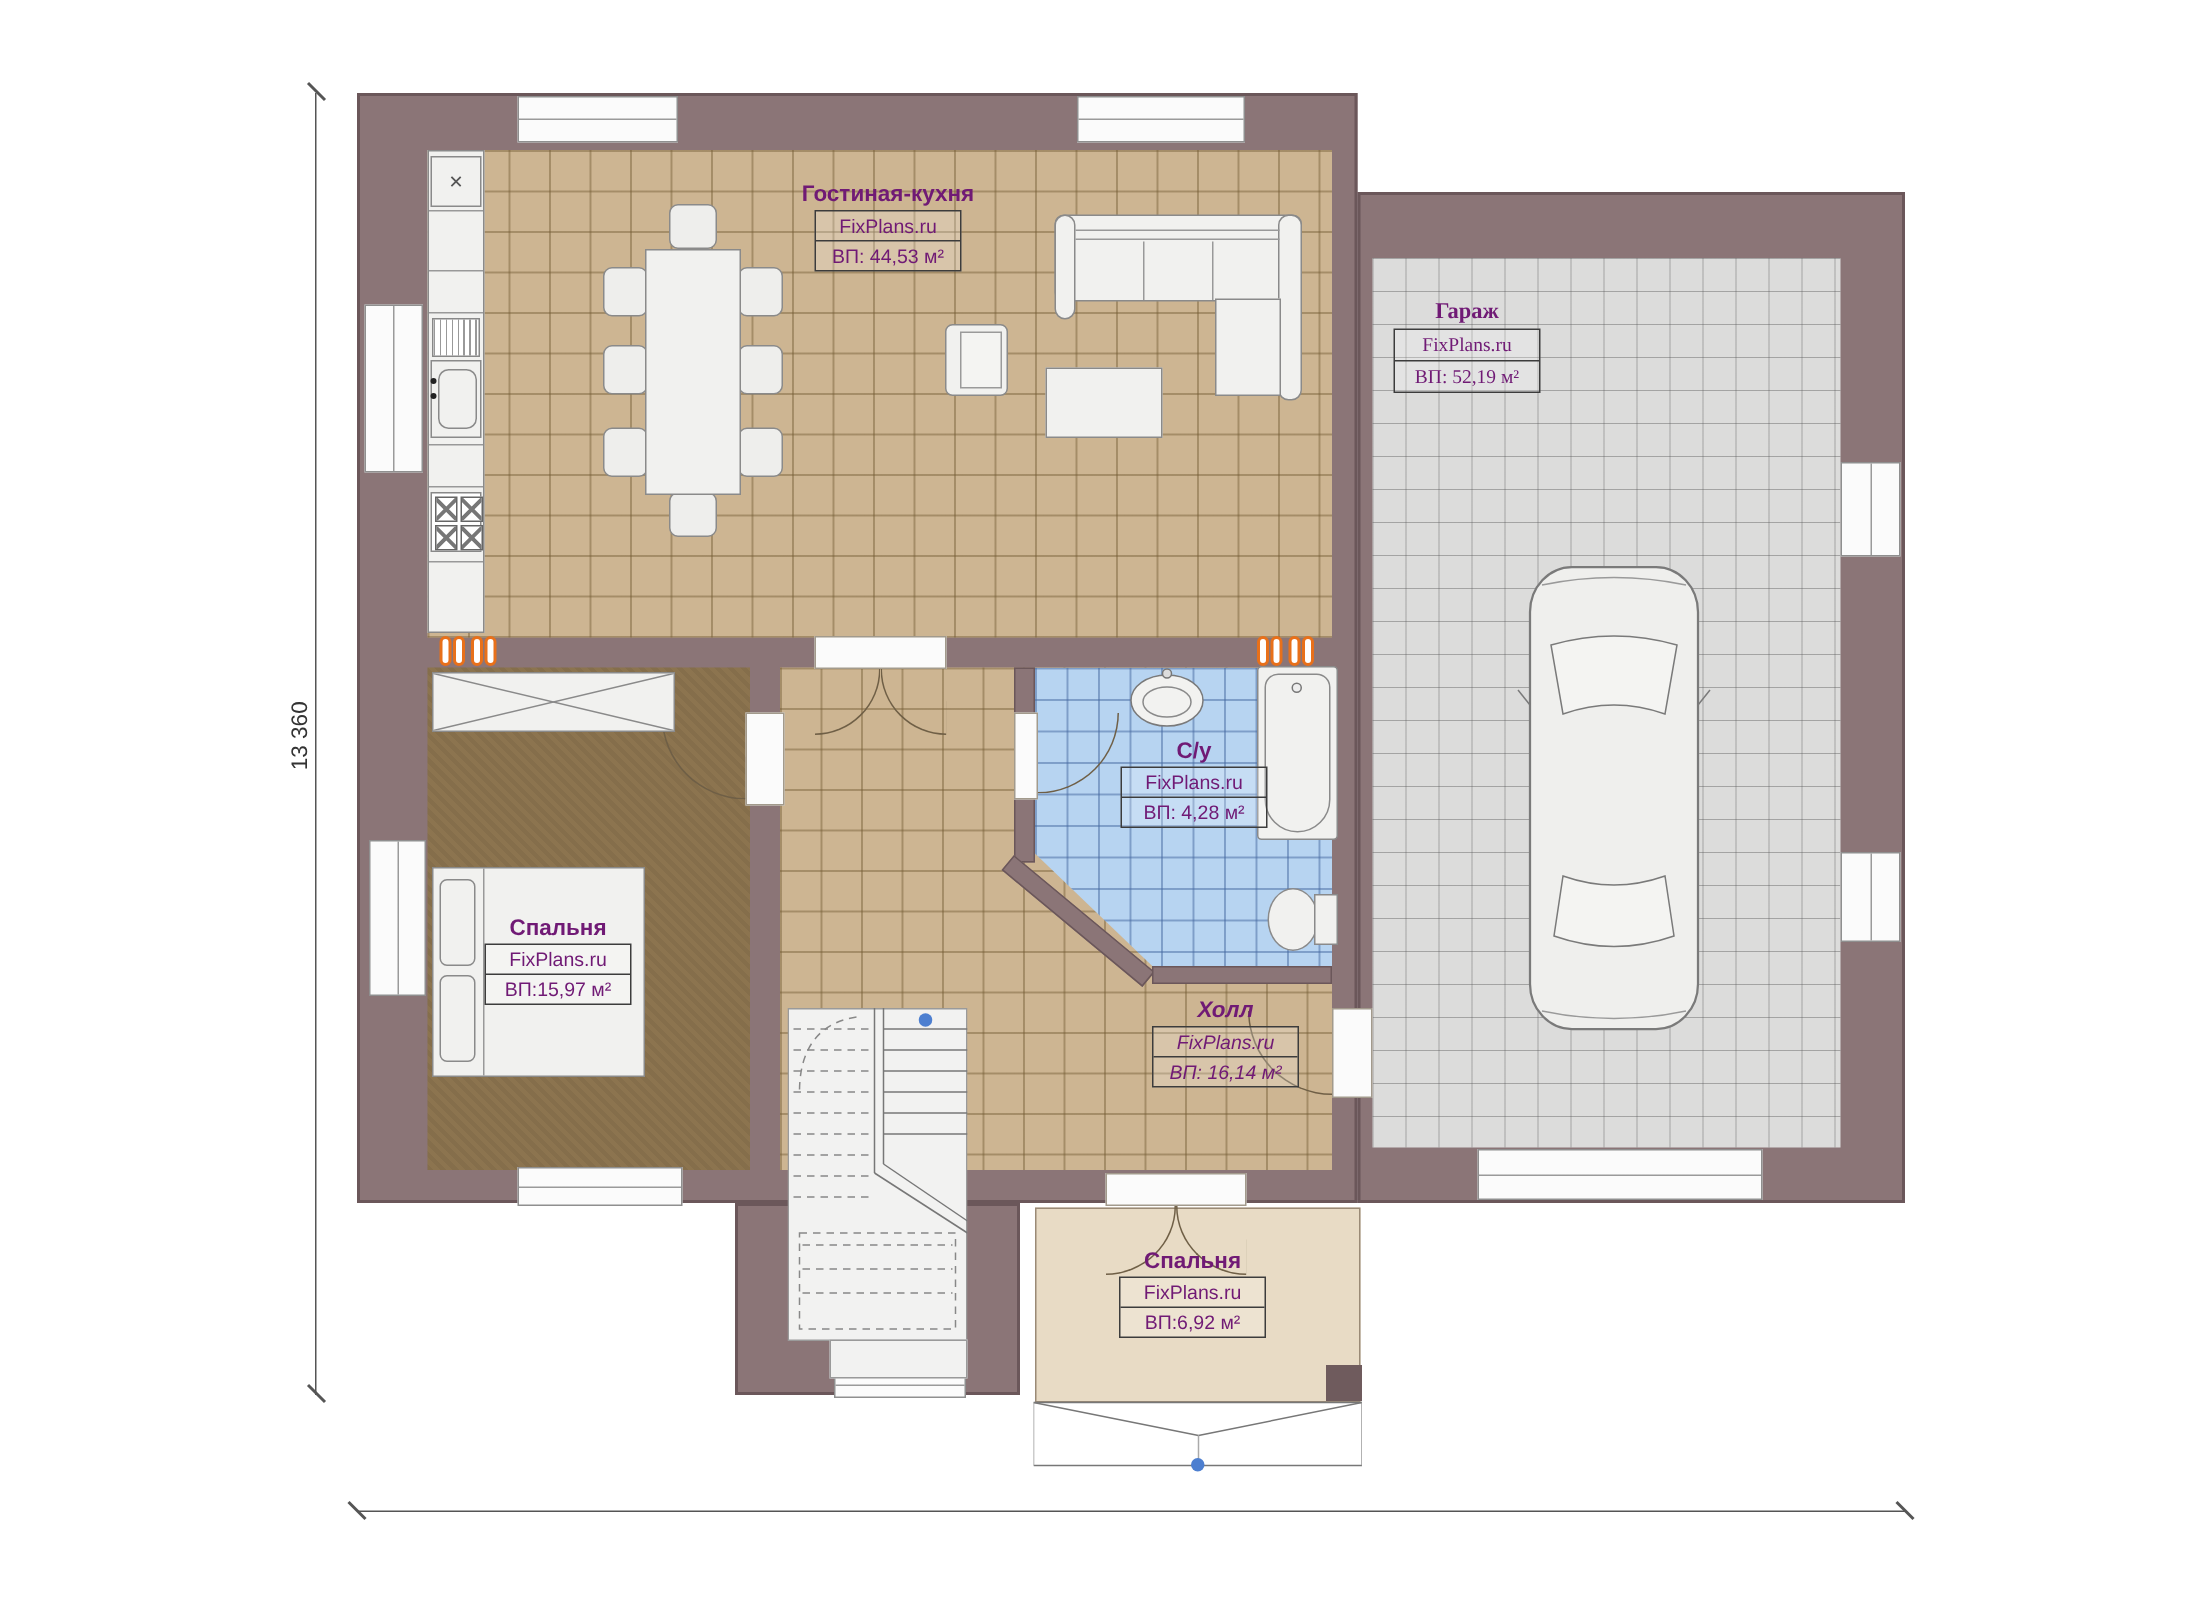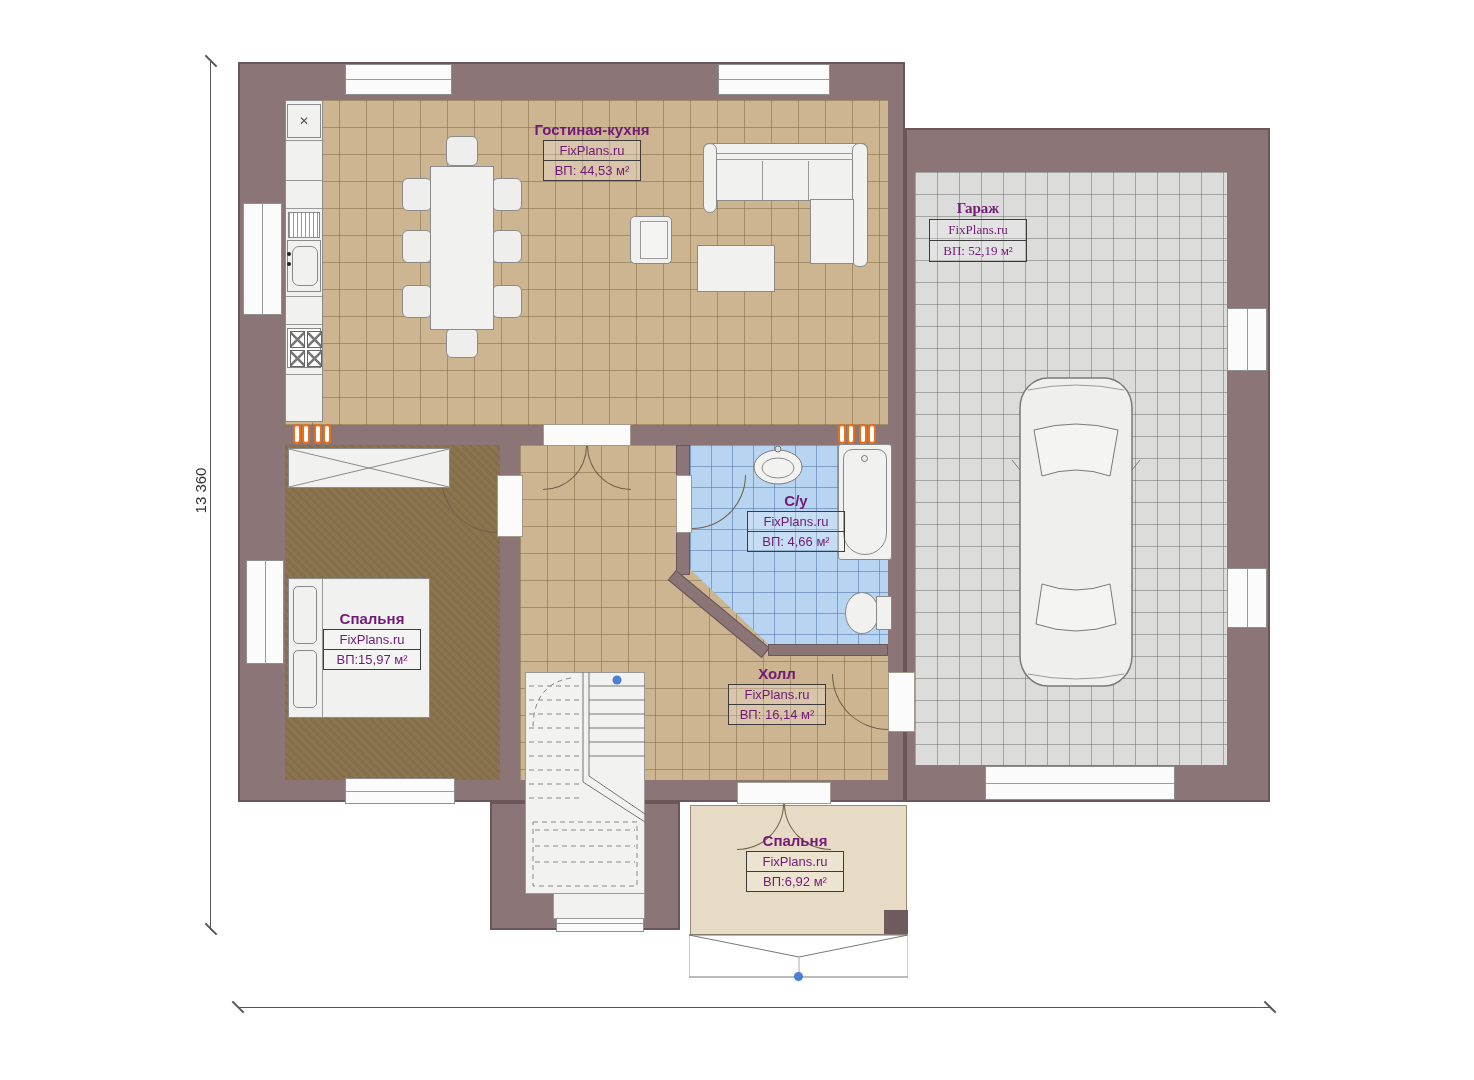--- a/index.html
+++ b/index.html
@@ -251,31 +251,31 @@
     <div class="room-name">Гараж</div>
     <div class="room-box">
       <div class="room-brand">FixPlans.ru</div>
       <div class="room-area">ВП: 52,19 м²</div>
     </div>
   </div>
   <div class="a room-label" style="left:711px;top:492px;">
     <div class="room-name">С/у</div>
     <div class="room-box">
       <div class="room-brand">FixPlans.ru</div>
-      <div class="room-area">ВП: 4,66 м²</div>
+      <div class="room-area">ВП: 4,28 м²</div>
     </div>
   </div>
   <div class="a room-label" style="left:287px;top:610px;">
     <div class="room-name">Спальня</div>
     <div class="room-box">
       <div class="room-brand">FixPlans.ru</div>
       <div class="room-area">ВП:15,97 м²</div>
     </div>
   </div>
-  <div class="a room-label" style="left:692px;top:665px;">
+  <div class="a room-label" style="left:732px;top:665px;font-style:italic;">
     <div class="room-name">Холл</div>
     <div class="room-box">
       <div class="room-brand">FixPlans.ru</div>
       <div class="room-area">ВП: 16,14 м²</div>
     </div>
   </div>
   <div class="a room-label" style="left:710px;top:832px;">
     <div class="room-name">Спальня</div>
     <div class="room-box">
       <div class="room-brand">FixPlans.ru</div>

